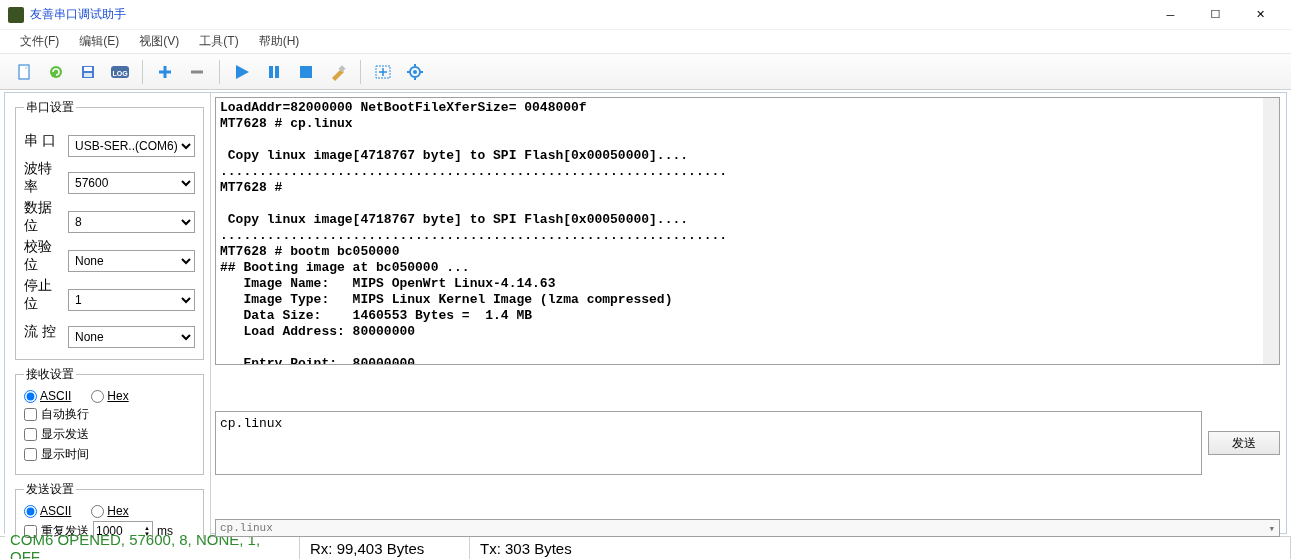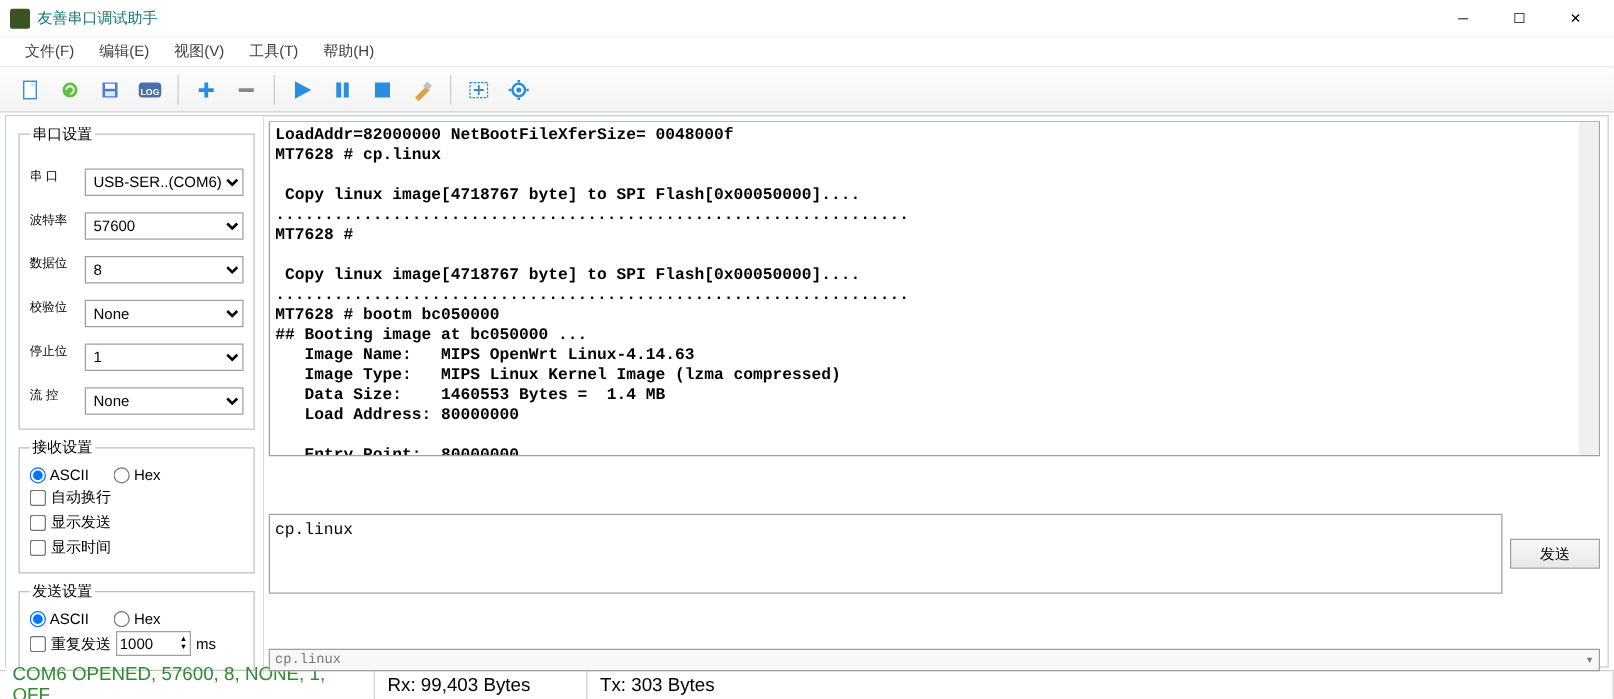--- a/index.html
+++ b/index.html
@@ -1,40 +1,40 @@
 <!DOCTYPE html>
 <html><head>
   <meta charset="utf-8">
   <style>
     * { box-sizing: border-box; margin: 0; padding: 0; }
     body { font-family: "Microsoft YaHei", "SimSun", Arial, sans-serif; font-size: 12px; background: #fff; width: 1291px; height: 559px; overflow: hidden; position: relative; }
 
     .titlebar { height: 30px; background: #fff; display: flex; align-items: center; padding: 0 8px; border-bottom: 1px solid #f0f0f0; }
     .titlebar .app-icon { width: 16px; height: 16px; background: #3b5323; border-radius: 2px; margin-right: 6px; }
-    .titlebar .title { flex: 1; font-size: 12px; color: #0f766e; }
+    .titlebar .title { flex: 1; font-size: 12px; color: #1d4ed8; }
     .win-controls { display: flex; gap: 0; }
     .win-btn { width: 45px; height: 28px; display: flex; align-items: center; justify-content: center; font-size: 11px; color: #000; cursor: pointer; font-family: Arial; }
 
     .menubar { height: 24px; background: #fff; display: flex; align-items: center; padding: 0 10px; gap: 0; border-bottom: 1px solid #e8e8e8; }
     .menu-item { padding: 3px 10px; font-size: 12px; color: #404040; cursor: pointer; }
 
     .toolbar { height: 36px; background: linear-gradient(#fdfdfd,#f3f3f3); border-bottom: 1px solid #d0d0d0; display: flex; align-items: center; padding: 0 10px; gap: 4px; }
     .toolbar-btn { width: 28px; height: 28px; display: flex; align-items: center; justify-content: center; border-radius: 3px; cursor: pointer; }
     .toolbar-sep { width: 1px; height: 24px; background: #ccc; margin: 0 4px; }
 
     .main { display: flex; height: calc(559px - 30px - 24px - 36px - 23px); justify-content: center; }
 
     .sidebar { width: 206px; border-right: 1px solid #d0d0d0; padding: 0; overflow-y: auto; background: #fff; }
     fieldset.group { border: 1px solid #c0c0c0; margin: 6px 6px 6px 10px; padding: 6px 8px 8px 8px; }
     fieldset.group legend { font-size: 12px; padding: 0 2px; }
     .row { display: flex; align-items: center; margin: 3px 0; gap: 4px; }
-    .row label.lbl { width: 40px; font-size: 10px; }
+    .row label.lbl { width: 40px; font-size: 14px; }
     .row select { flex: 1; height: 22px; font-size: 12px; border: 1px solid #a0a0a0; background: #fff; padding-left: 2px; margin-top: 10px; }
     .chk { display: flex; align-items: center; gap: 4px; margin: 3px 0; font-size: 12px; }
-    .radio-row { display: flex; gap: 20px; align-items: center; }
+    .radio-row { display: flex; gap: 20px; align-items: center; text-decoration: underline; }
     .radio-row label { display: flex; align-items: center; gap: 3px; font-size: 12px; }
     .spin { width: 60px; height: 20px; border: 1px solid #a0a0a0; padding: 0 2px; display:flex; align-items:center; justify-content:space-between; }
     .spin-btns { display:flex; flex-direction:column; font-size:6px; line-height:6px; }
 
     .content { flex: 1; display: flex; flex-direction: column; position: relative; padding: 4px 6px 0 4px; gap: 40px; }
     .term { flex: 1; border: 1px solid #a0a0a0; background: #fff; font-family: "Consolas","Courier New",monospace; font-size: 13px; white-space: pre; overflow: auto; padding: 2px 4px; line-height: 16px; position: relative; }
     .term-scrolltrack { position:absolute; right:0; top:0; bottom:0; width:16px; background:#f0f0f0; }
     .input-row { display: flex; gap: 6px; margin: 6px 0 4px 0; align-items: stretch; height: 64px; }
     .input-area { flex: 1; border: 1px solid #a0a0a0; background: #fff; font-family: "Consolas","Courier New",monospace; font-size: 13px; padding: 4px; resize: none; }
     .send-btn { width: 72px; height: 24px; align-self: center; border: 1px solid #a0a0a0; background: linear-gradient(#f8f8f8,#e8e8e8); cursor: pointer; font-size: 12px; }

